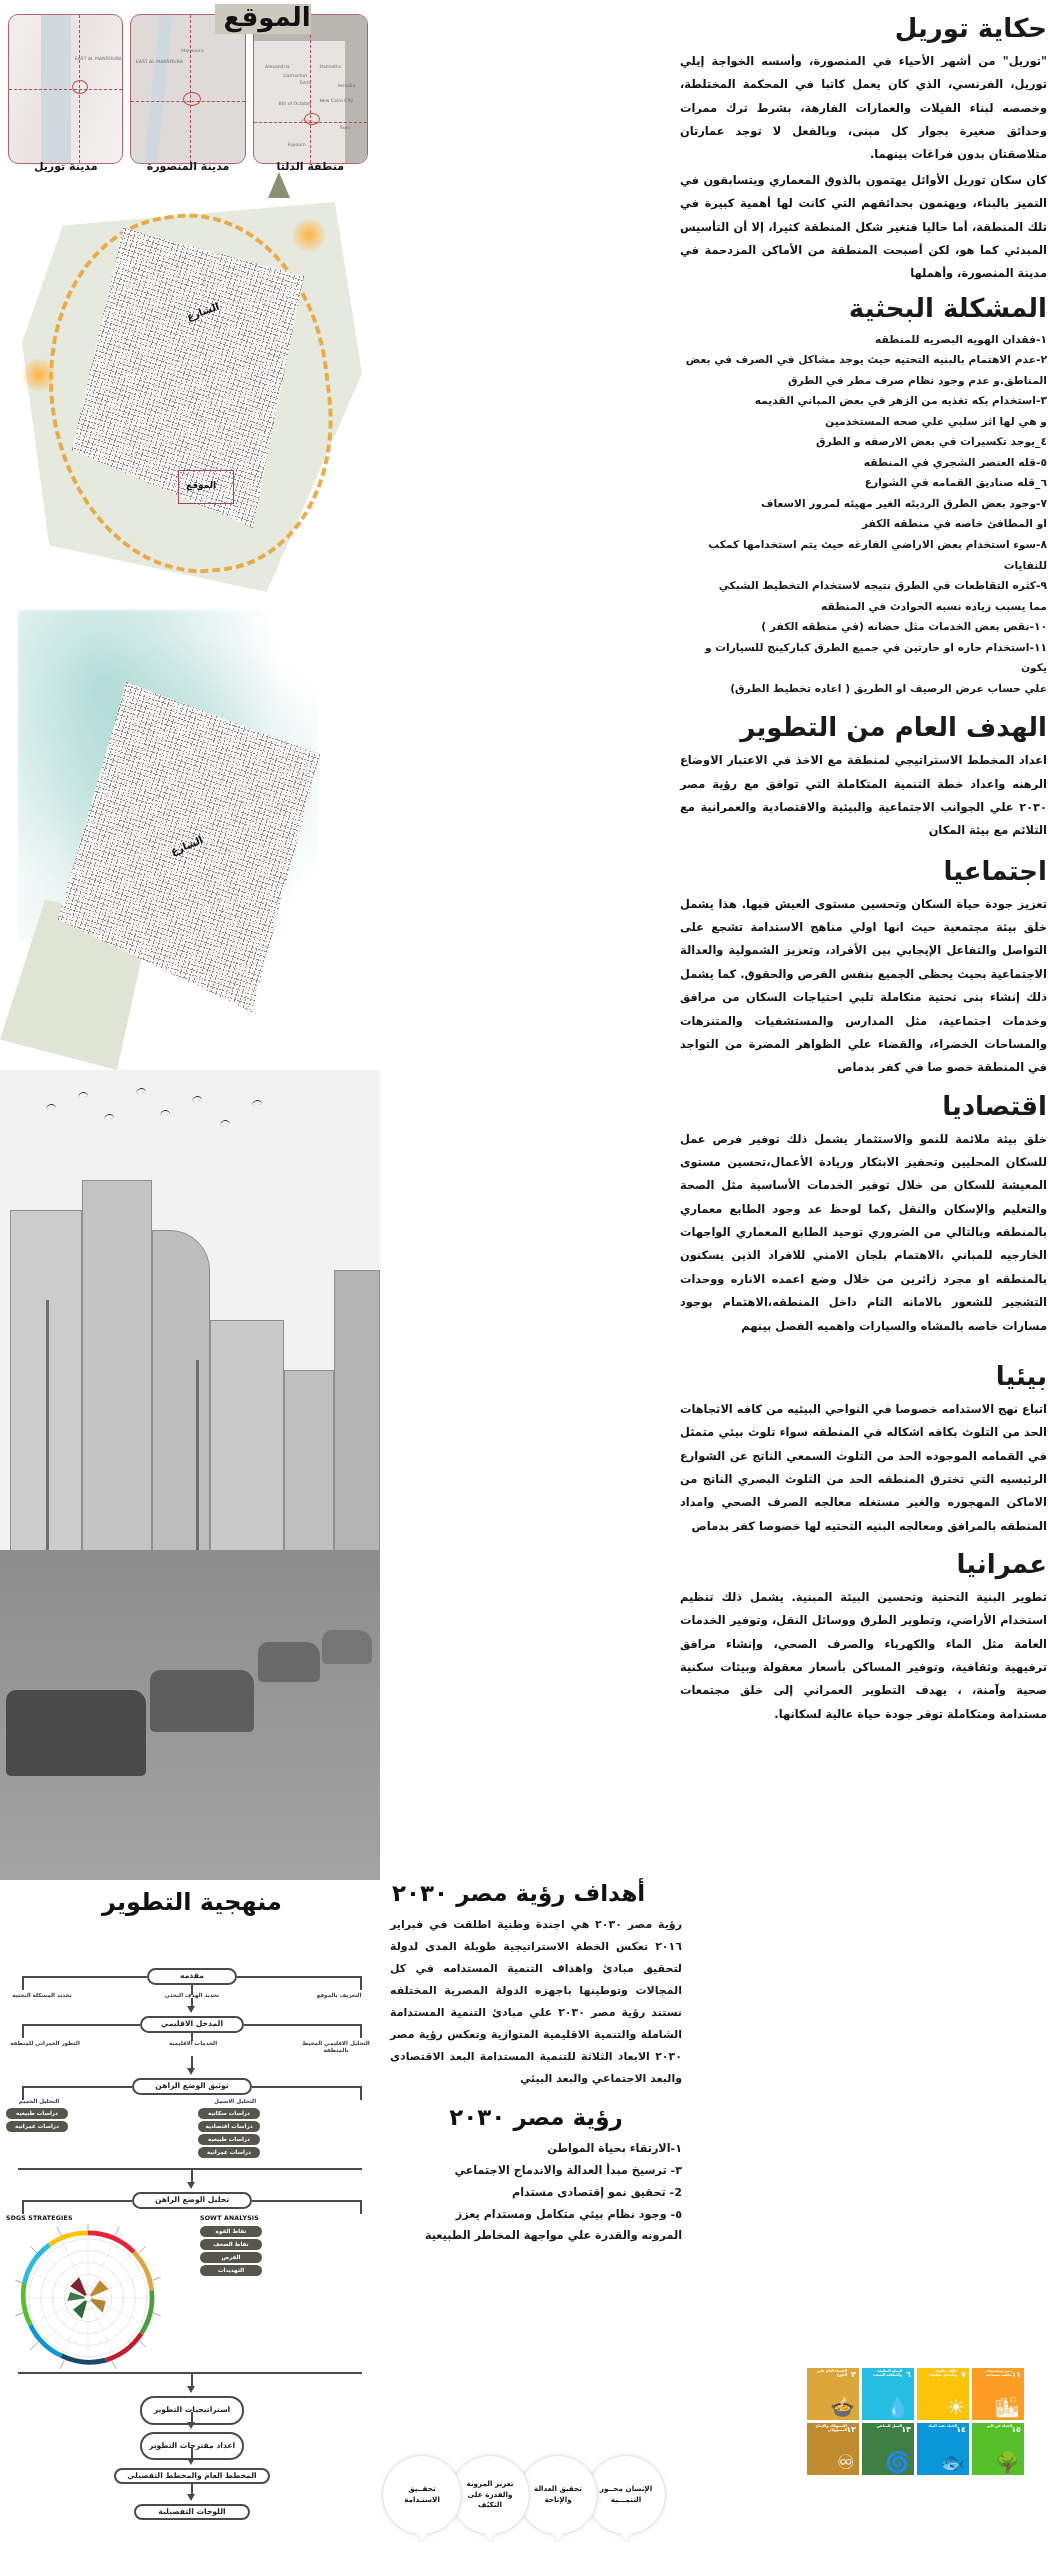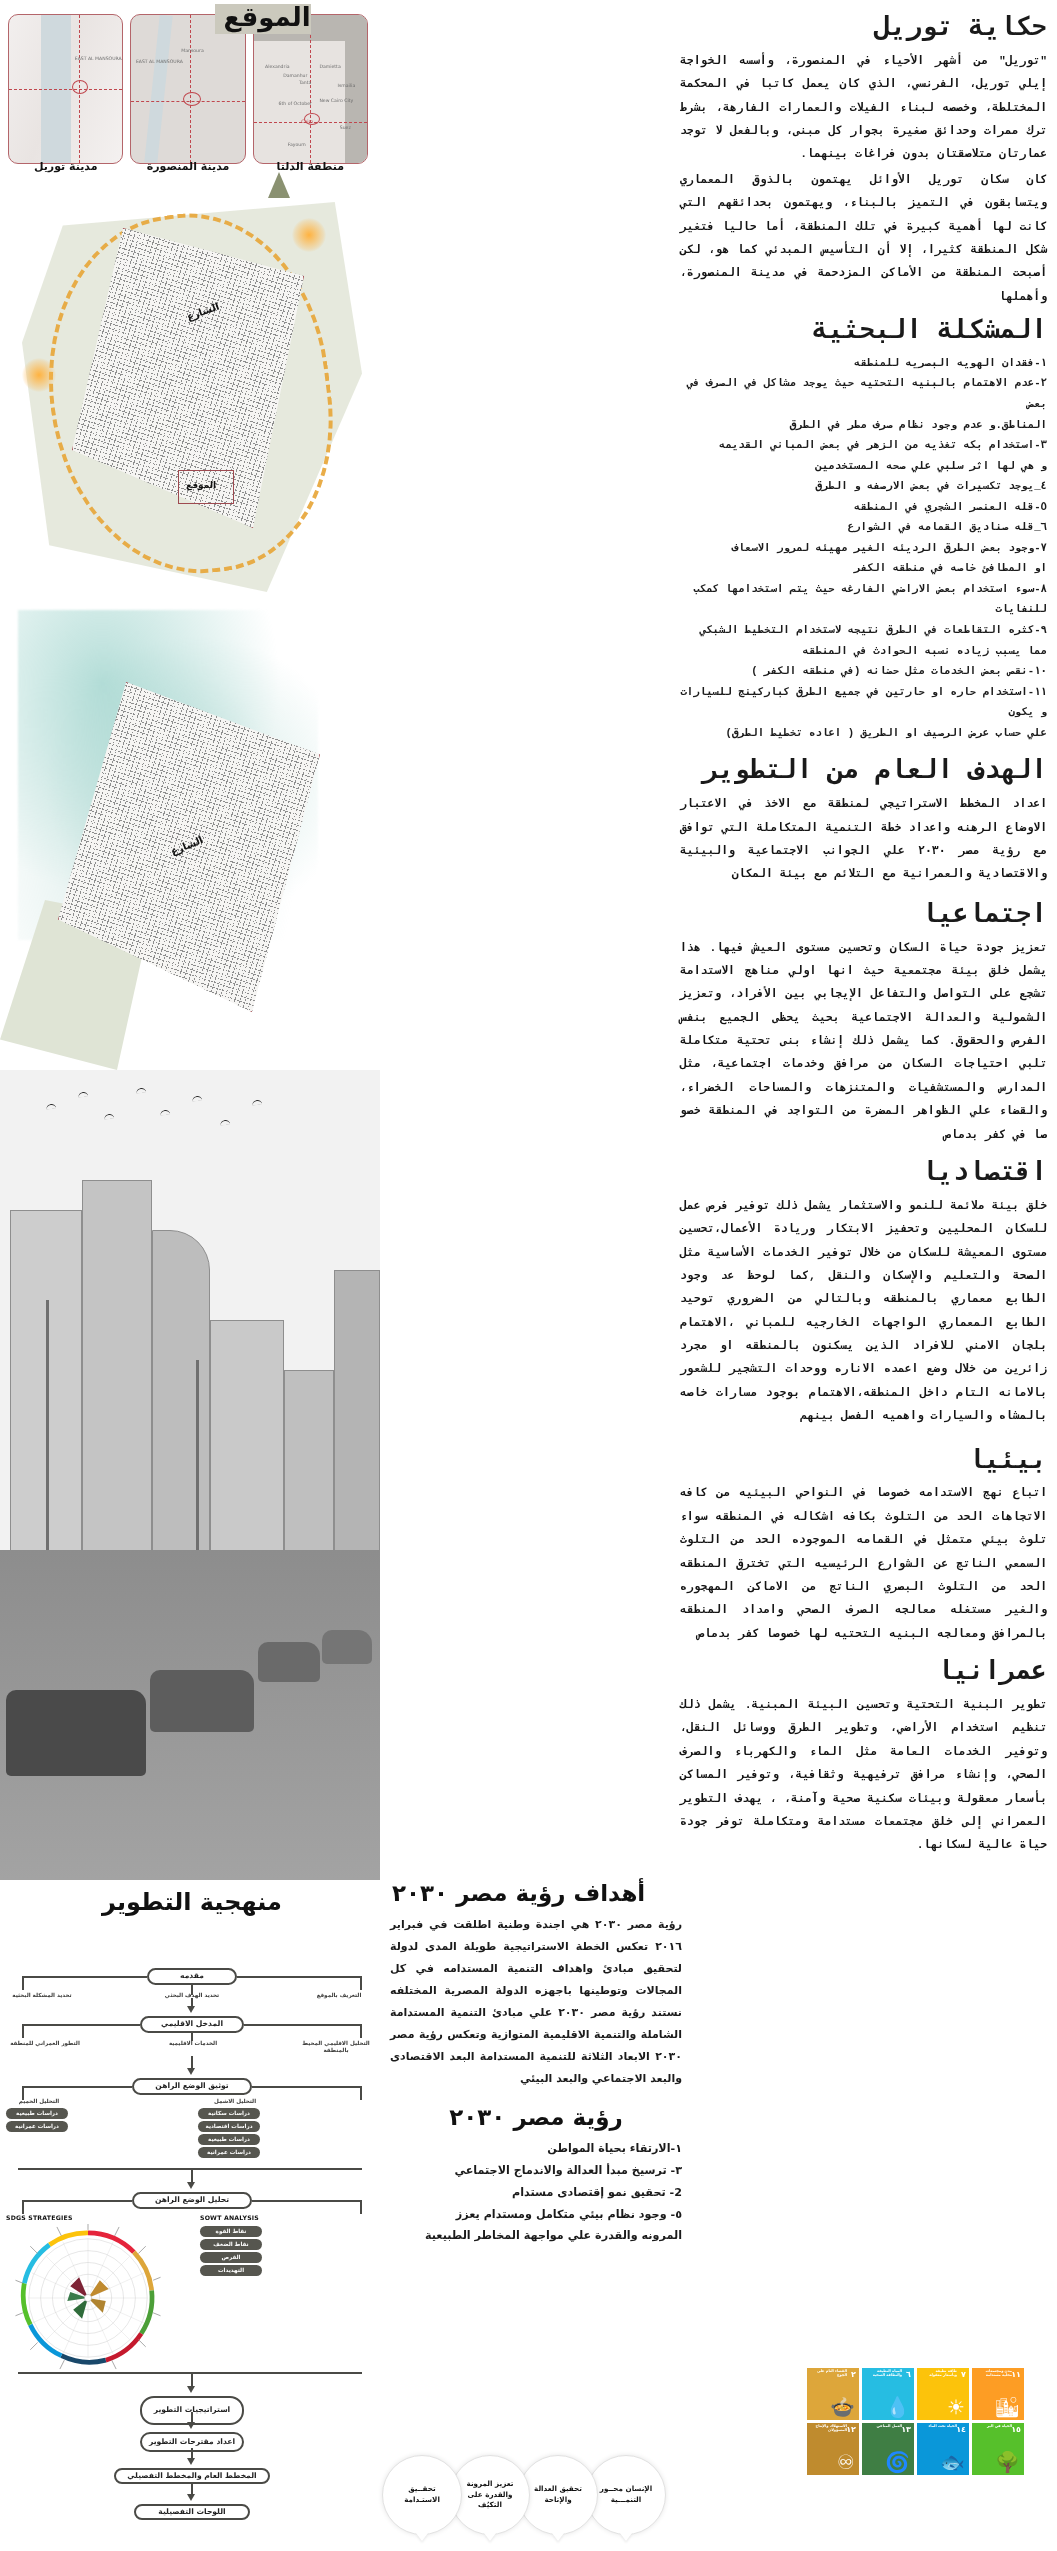--- a/index.html
+++ b/index.html
@@ -7,21 +7,21 @@
   body {
     width:1057px; height:2551px; position:relative; overflow:hidden;
     font-family:"DejaVu Sans","Liberation Sans",sans-serif;
     color:#1b1b1b; background:#ffffff;
   }
   .poster { position:absolute; inset:0; }
 
   
   .right-col {
     position:absolute; top:0; right:0; width:383px; height:2551px;
-    padding:8px 10px 0 6px; direction:rtl; text-align:justify;font-family:Liberation Mono, monospace;
+    padding:8px 10px 0 6px; direction:rtl; text-align:justify;
   }
   .sec-title {
     font-size:26px; font-weight:bold; color:#1a1a1a;
     display:inline-block; position:relative; line-height:1.15;
     margin:6px 0 6px 0; letter-spacing:-0.5px;
   }
   .sec-title::after{
     content:""; position:absolute; right:-4px; left:-4px; bottom:1px; height:13px;
     background:#c9c7ba; z-index:-1;
   }
@@ -316,21 +316,21 @@
 
     <h1 class="sec-title" style="margin-top:14px"><span>الهدف العام من التطوير</span></h1>
     <p class="body-text">اعداد المخطط الاستراتيجي لمنطقة مع الاخذ في الاعتبار الاوضاع الرهنه واعداد خطة التنمية المتكاملة التي توافق مع رؤية مصر ٢٠٣٠ علي الجوانب الاجتماعية  والبيئية والاقتصادية والعمرانية مع التلائم مع بيئة المكان</p>
 
     <h1 class="sec-title" style="margin-top:12px"><span>اجتماعيا</span></h1>
     <p class="body-text">تعزيز جودة حياة السكان وتحسين مستوى العيش فيها. هذا يشمل خلق بيئة مجتمعية حيث انها اولي مناهج الاستدامة تشجع على التواصل والتفاعل الإيجابي بين الأفراد، وتعزيز الشمولية والعدالة الاجتماعية بحيث يحظى الجميع بنفس الفرص والحقوق. كما يشمل ذلك إنشاء بنى تحتية متكاملة تلبي احتياجات السكان من مرافق وخدمات اجتماعية، مثل المدارس والمستشفيات والمتنزهات والمساحات الخضراء، والقضاء علي الظواهر المضرة من التواجد في المنطقة خصو  صا في كفر بدماص</p>
 
     <h1 class="sec-title" style="margin-top:10px"><span>اقتصاديا</span></h1>
     <p class="body-text">خلق بيئة ملائمة للنمو والاستثمار يشمل ذلك توفير فرص عمل للسكان المحليين وتحفيز الابتكار وريادة الأعمال،تحسين مستوى المعيشة للسكان من خلال توفير الخدمات الأساسية مثل الصحة والتعليم والإسكان والنقل ,كما لوحظ عد وجود الطابع معماري بالمنطقه وبالتالي من الضروري توحيد الطابع المعماري الواجهات الخارجيه للمباني ،الاهتمام بلجان الامني للافراد الذين يسكنون بالمنطقه او مجرد زائرين من خلال وضع اعمده الاناره ووحدات التشجير للشعور بالامانه التام داخل المنطقه،الاهتمام بوجود مسارات خاصه بالمشاه والسيارات واهميه الفصل بينهم</p>
 
-    <h1 class="sec-title" style="margin-top:16px"><span>بيئيا</span></h1>
+    <h1 class="sec-title" style="margin-top:22px"><span>بيئيا</span></h1>
     <p class="body-text">اتباع نهج الاستدامه خصوصا في النواحي البيئيه من كافه الاتجاهات الحد من التلوث بكافه اشكاله في المنطقه سواء تلوث بيئي متمثل في القمامه الموجوده الحد من التلوث السمعي الناتج عن الشوارع الرئيسيه التي تخترق المنطقه الحد من التلوث البصري الناتج من الاماكن المهجوره والغير مستغله معالجه الصرف الصحي وامداد المنطقه بالمرافق ومعالجه البنيه التحتيه لها خصوصا كفر بدماص</p>
 
     <h1 class="sec-title" style="margin-top:10px"><span>عمرانيا</span></h1>
     <p class="body-text">تطوير البنية التحتية وتحسين البيئة المبنية. يشمل ذلك تنظيم استخدام الأراضي، وتطوير الطرق ووسائل النقل، وتوفير الخدمات العامة مثل الماء والكهرباء والصرف الصحي، وإنشاء مرافق ترفيهية وثقافية، وتوفير المساكن بأسعار معقولة وبيئات سكنية صحية وآمنة، ، يهدف التطوير العمراني إلى خلق مجتمعات مستدامة ومتكاملة توفر جودة حياة عالية لسكانها.</p>
   </div>
 
   <div class="vision">
     <div class="vision-title"><span class="hl">أهداف رؤية مصر ٢٠٣٠</span></div>
     <p class="vision-body">رؤية مصر ٢٠٣٠ هي اجندة وطنية اطلقت في فبراير ٢٠١٦ تعكس الخطة الاستراتيجية طويلة المدى لدولة لتحقيق مبادئ واهداف التنمية المستدامه في كل المجالات وتوطينها باجهزه الدولة المصرية المختلفه نستند رؤية مصر ٢٠٣٠ علي مبادئ التنمية المستدامة الشاملة والتنمية الاقليمية المتوازية  وتعكس رؤية مصر ٢٠٣٠ الابعاد الثلاثة للتنمية المستدامة البعد الاقتصادى والبعد الاجتماعي  والبعد البيئي</p>
 
@@ -453,21 +453,21 @@
         </g>
       </g>
     </svg>
     <div class="hbar" style="top:492px;left:14px;width:344px"></div>
     <div class="vbar" style="top:492px;left:187px;height:16px"></div>
     <div class="arrowdown" style="top:506px;left:183px"></div>
 
     <div class="node" style="top:516px;left:136px;width:104px;height:29px">استراتيجيات التطوير</div>
     <div class="vbar" style="top:532px;left:187px;height:12px"></div>
     <div class="arrowdown" style="top:542px;left:183px"></div>
-    <div class="node" style="top:552px;left:136px;width:104px;height:20px">اعداد مقترحات التطوير</div>
+    <div class="node" style="top:552px;left:136px;width:104px;height:28px">اعداد مقترحات التطوير</div>
     <div class="vbar" style="top:568px;left:187px;height:12px"></div>
     <div class="arrowdown" style="top:578px;left:183px"></div>
     <div class="node" style="top:588px;left:110px;width:156px;height:16px">المخطط العام والمخطط التفصيلي</div>
     <div class="vbar" style="top:604px;left:187px;height:12px"></div>
     <div class="arrowdown" style="top:614px;left:183px"></div>
     <div class="node" style="top:624px;left:130px;width:116px;height:16px">اللوحات التفصيلية</div>
   </div>
 
   <div class="sdg-grid">
     <div class="sdg" style="background:#FD9D24">

